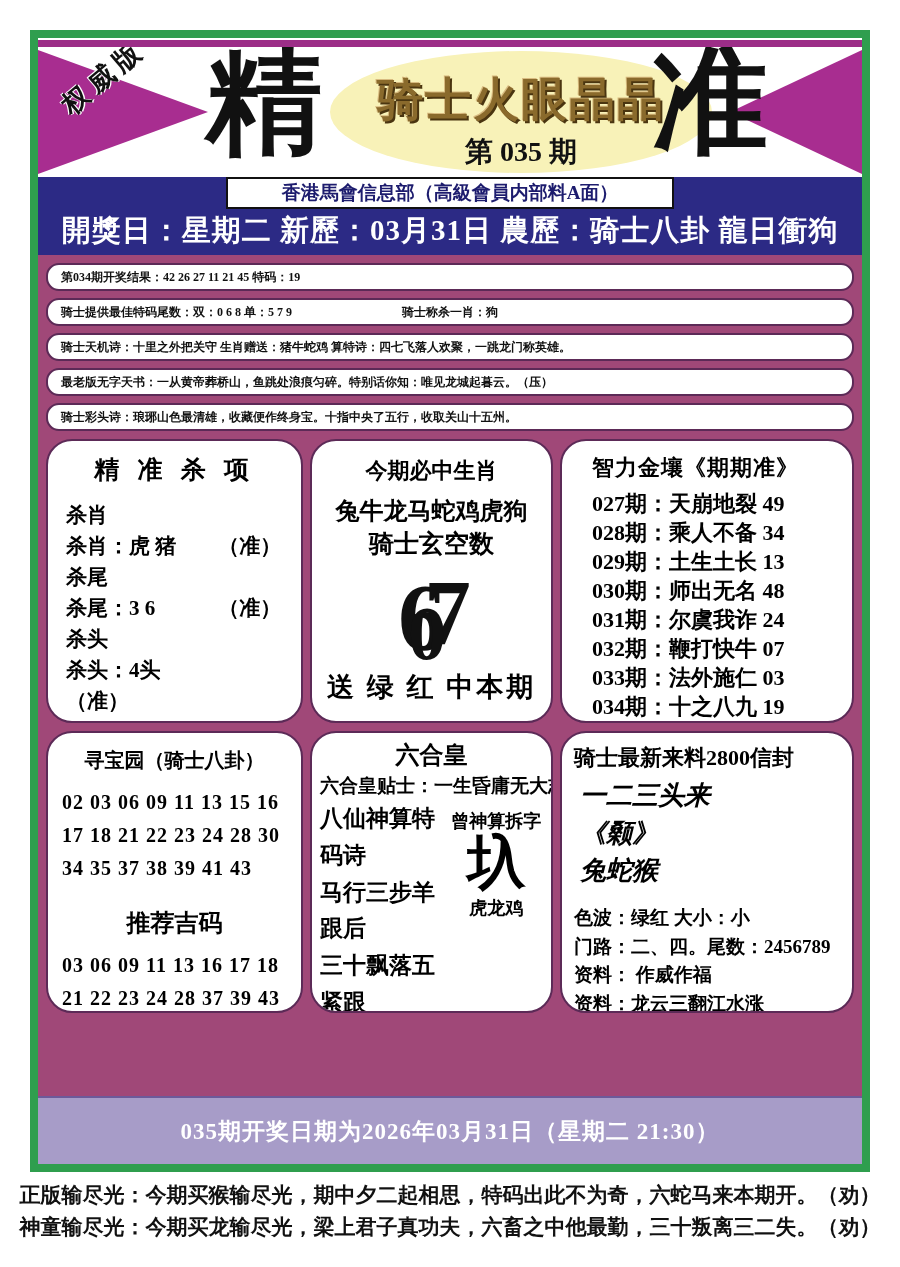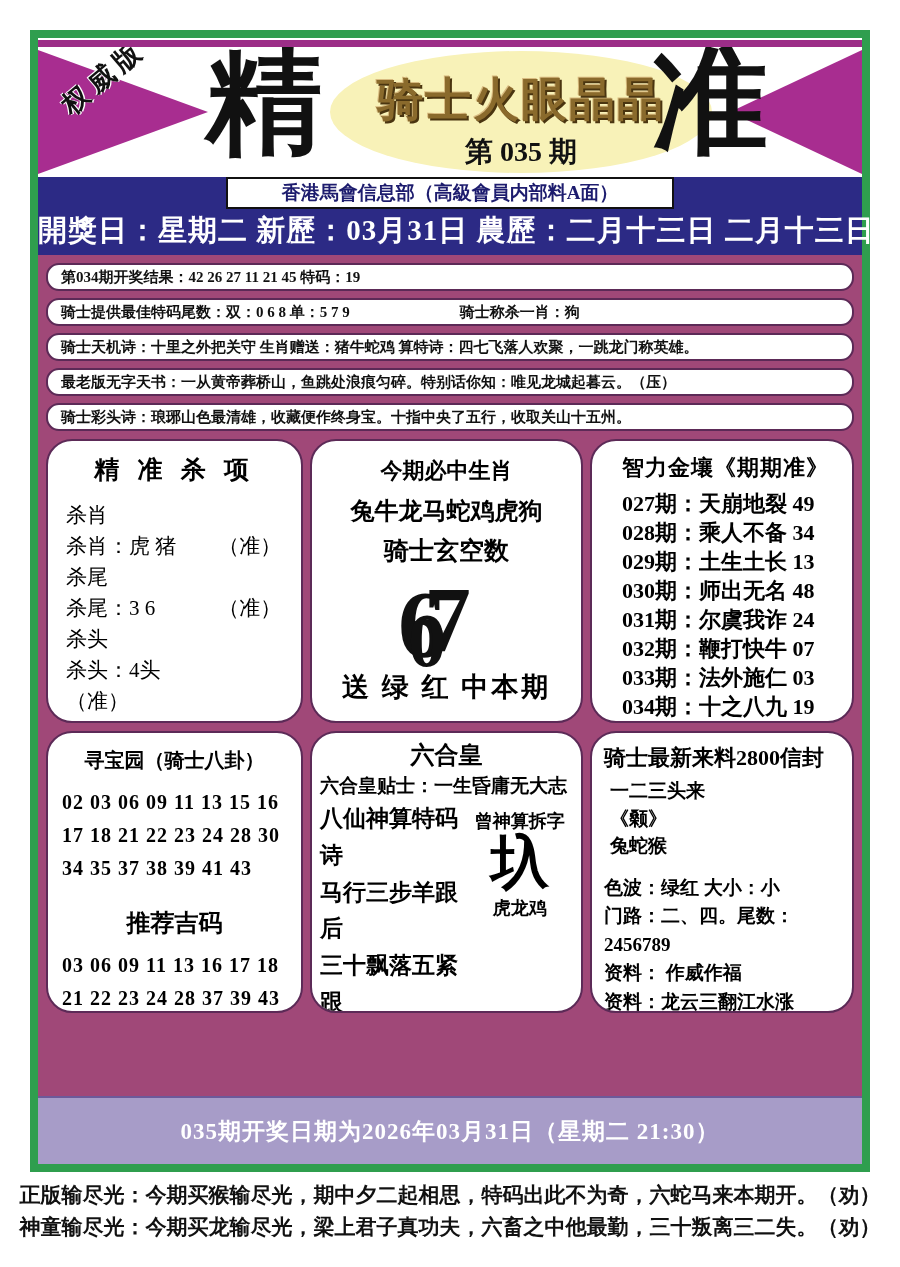--- a/index.html
+++ b/index.html
@@ -34,40 +34,40 @@
   
   .navy { height:78px; background:#2c2a85; flex:0 0 auto; }
   .subtitle-box { width:448px; margin:0 auto; background:#ffffff; border:2px solid #111;
                   text-align:center; font-size:19px; font-weight:bold; color:#1d1c6e; padding:1px 0; }
   .draw-line { text-align:center; color:#ffffff; font-weight:bold; font-size:29px; margin-top:2px;
                letter-spacing:1px; white-space:nowrap; }
 
   
   .mauve { flex:1 1 auto; display:flex; flex-direction:column; padding-top:8px; overflow:hidden; }
   .row-box { background:#fff; border:2px solid #5c2a57; border-radius:13px; height:28px; margin:0 8px 7px;
-             display:flex; align-items:center; padding:0 13px; font-size:15px; font-weight:bold; color:#111;
+             display:flex; align-items:center; padding:0 13px; font-size:12px; font-weight:bold; color:#111;
              white-space:nowrap; }
   .row-box .right-seg { margin-left:110px; }
 
   .grid { display:flex; gap:7px; margin:1px 8px 0; }
   .grid.top { height:284px; }
   .grid.bot { height:282px; margin-top:8px; }
   .panel { background:#fff; border:2px solid #5c2a57; border-radius:26px; overflow:hidden; }
   .col-a { width:257px; flex:0 0 auto; }
-  .col-b { width:273px; flex:0 0 auto; }
+  .col-b { width:243px; flex:0 0 auto; }
   .col-c { flex:1 1 auto; }
 
   .kill { padding:12px 18px 0; }
   .kill-title { text-align:center; font-size:25px; font-weight:bold; letter-spacing:6px; }
-  .kill-lines { margin-top:14px; font-size:21px; font-weight:normal; line-height:1.48; }
+  .kill-lines { margin-top:14px; font-size:21px; font-weight:bold; line-height:1.48; }
 
   .zodiac { text-align:center; padding-top:15px; display:flex; flex-direction:column; height:100%; }
   .zo-1 { font-size:22px; font-weight:bold; }
   .zo-2 { font-size:24px; font-weight:bold; margin-top:9px; }
-  .zo-3 { font-size:25px; font-weight:bold; margin-top:7px; }
+  .zo-3 { font-size:25px; font-weight:bold; margin-top:0; }
   .digits { position:relative; height:112px; margin-top:2px; }
   .digits span { position:absolute; font-weight:bold; color:#111; }
   .d0 { font-size:96px; left:86px; top:0; }
   .d1 { font-size:94px; left:112px; top:-4px; }
   .d2 { font-size:76px; left:96px; top:28px; }
   .zo-foot { font-size:27px; font-weight:bold; margin-top:auto; margin-bottom:16px; letter-spacing:3px; }
 
   .golden { padding:12px 0 0 30px; }
   .golden-title { font-size:22px; font-weight:bold; letter-spacing:1px; }
   .golden-rows { margin-top:8px; font-size:22px; font-weight:bold; line-height:1.18; }
@@ -84,21 +84,21 @@
   .lh-tip { font-size:19px; font-weight:bold; margin-top:2px; white-space:nowrap; }
   .lh-cols { display:flex; margin-top:2px; }
   .lh-left { width:58%; font-size:23px; font-weight:bold; line-height:1.6; }
   .lh-right { width:42%; text-align:center; padding-top:8px; }
   .lh-split-title { font-size:18px; font-weight:bold; }
   .lh-split-char { font-size:58px; font-weight:bold; line-height:1.05; }
   .lh-split-zo { font-size:18px; font-weight:bold; margin-top:2px; }
 
   .mail { padding:10px 12px 0; }
   .mail-title { font-size:22px; font-weight:bold; }
-  .mail-head { margin-top:4px; font-size:19px; font-weight:bold; line-height:1.45; padding-left:6px; }
+  .mail-head { margin-top:4px; font-size:26px; font-weight:bold; line-height:1.45; padding-left:6px;font-style:italic; }
   .mail-info { margin-top:14px; font-size:19px; font-weight:bold; line-height:1.5; }
 
   .banner { margin-top:auto; height:68px; background:#a79cc8; border-top:2px solid #6c5a9a;
             display:flex; align-items:center; justify-content:center;
             color:#fff; font-weight:bold; font-size:23px; letter-spacing:1px; }
 
   .footer { position:absolute; left:0; top:1180px; width:900px; text-align:center; }
   .footer div { font-size:21px; font-weight:bold; color:#111; line-height:1.52; white-space:nowrap; }
 </style>
 </head>
@@ -115,21 +115,21 @@
       <div class="big-char left">精</div>
       <div class="ellipse">
         <div class="mast-title">骑士火眼晶晶</div>
         <div class="mast-issue">第 035 期</div>
       </div>
       <div class="big-char right">准</div>
     </div>
 
     <div class="navy">
       <div class="subtitle-box">香港馬會信息部（高級會員内部料A面）</div>
-      <div class="draw-line">開獎日：星期二  新歷：03月31日 農歷：二月十三日 二月十三日</div>
+      <div class="draw-line">開獎日：星期二  新歷：03月31日 農歷：骑士八卦 龍日衝狗</div>
     </div>
 
     <div class="mauve">
 
       <div class="row-box">第034期开奖结果：42 26 27 11 21 45 特码：19</div>
       <div class="row-box">
         <span>骑士提供最佳特码尾数：双：0 6 8 单：5 7 9</span>
         <span class="right-seg">骑士称杀一肖：狗</span>
       </div>
       <div class="row-box">骑士天机诗：十里之外把关守 生肖赠送：猪牛蛇鸡 算特诗：四七飞落人欢聚，一跳龙门称英雄。</div>

